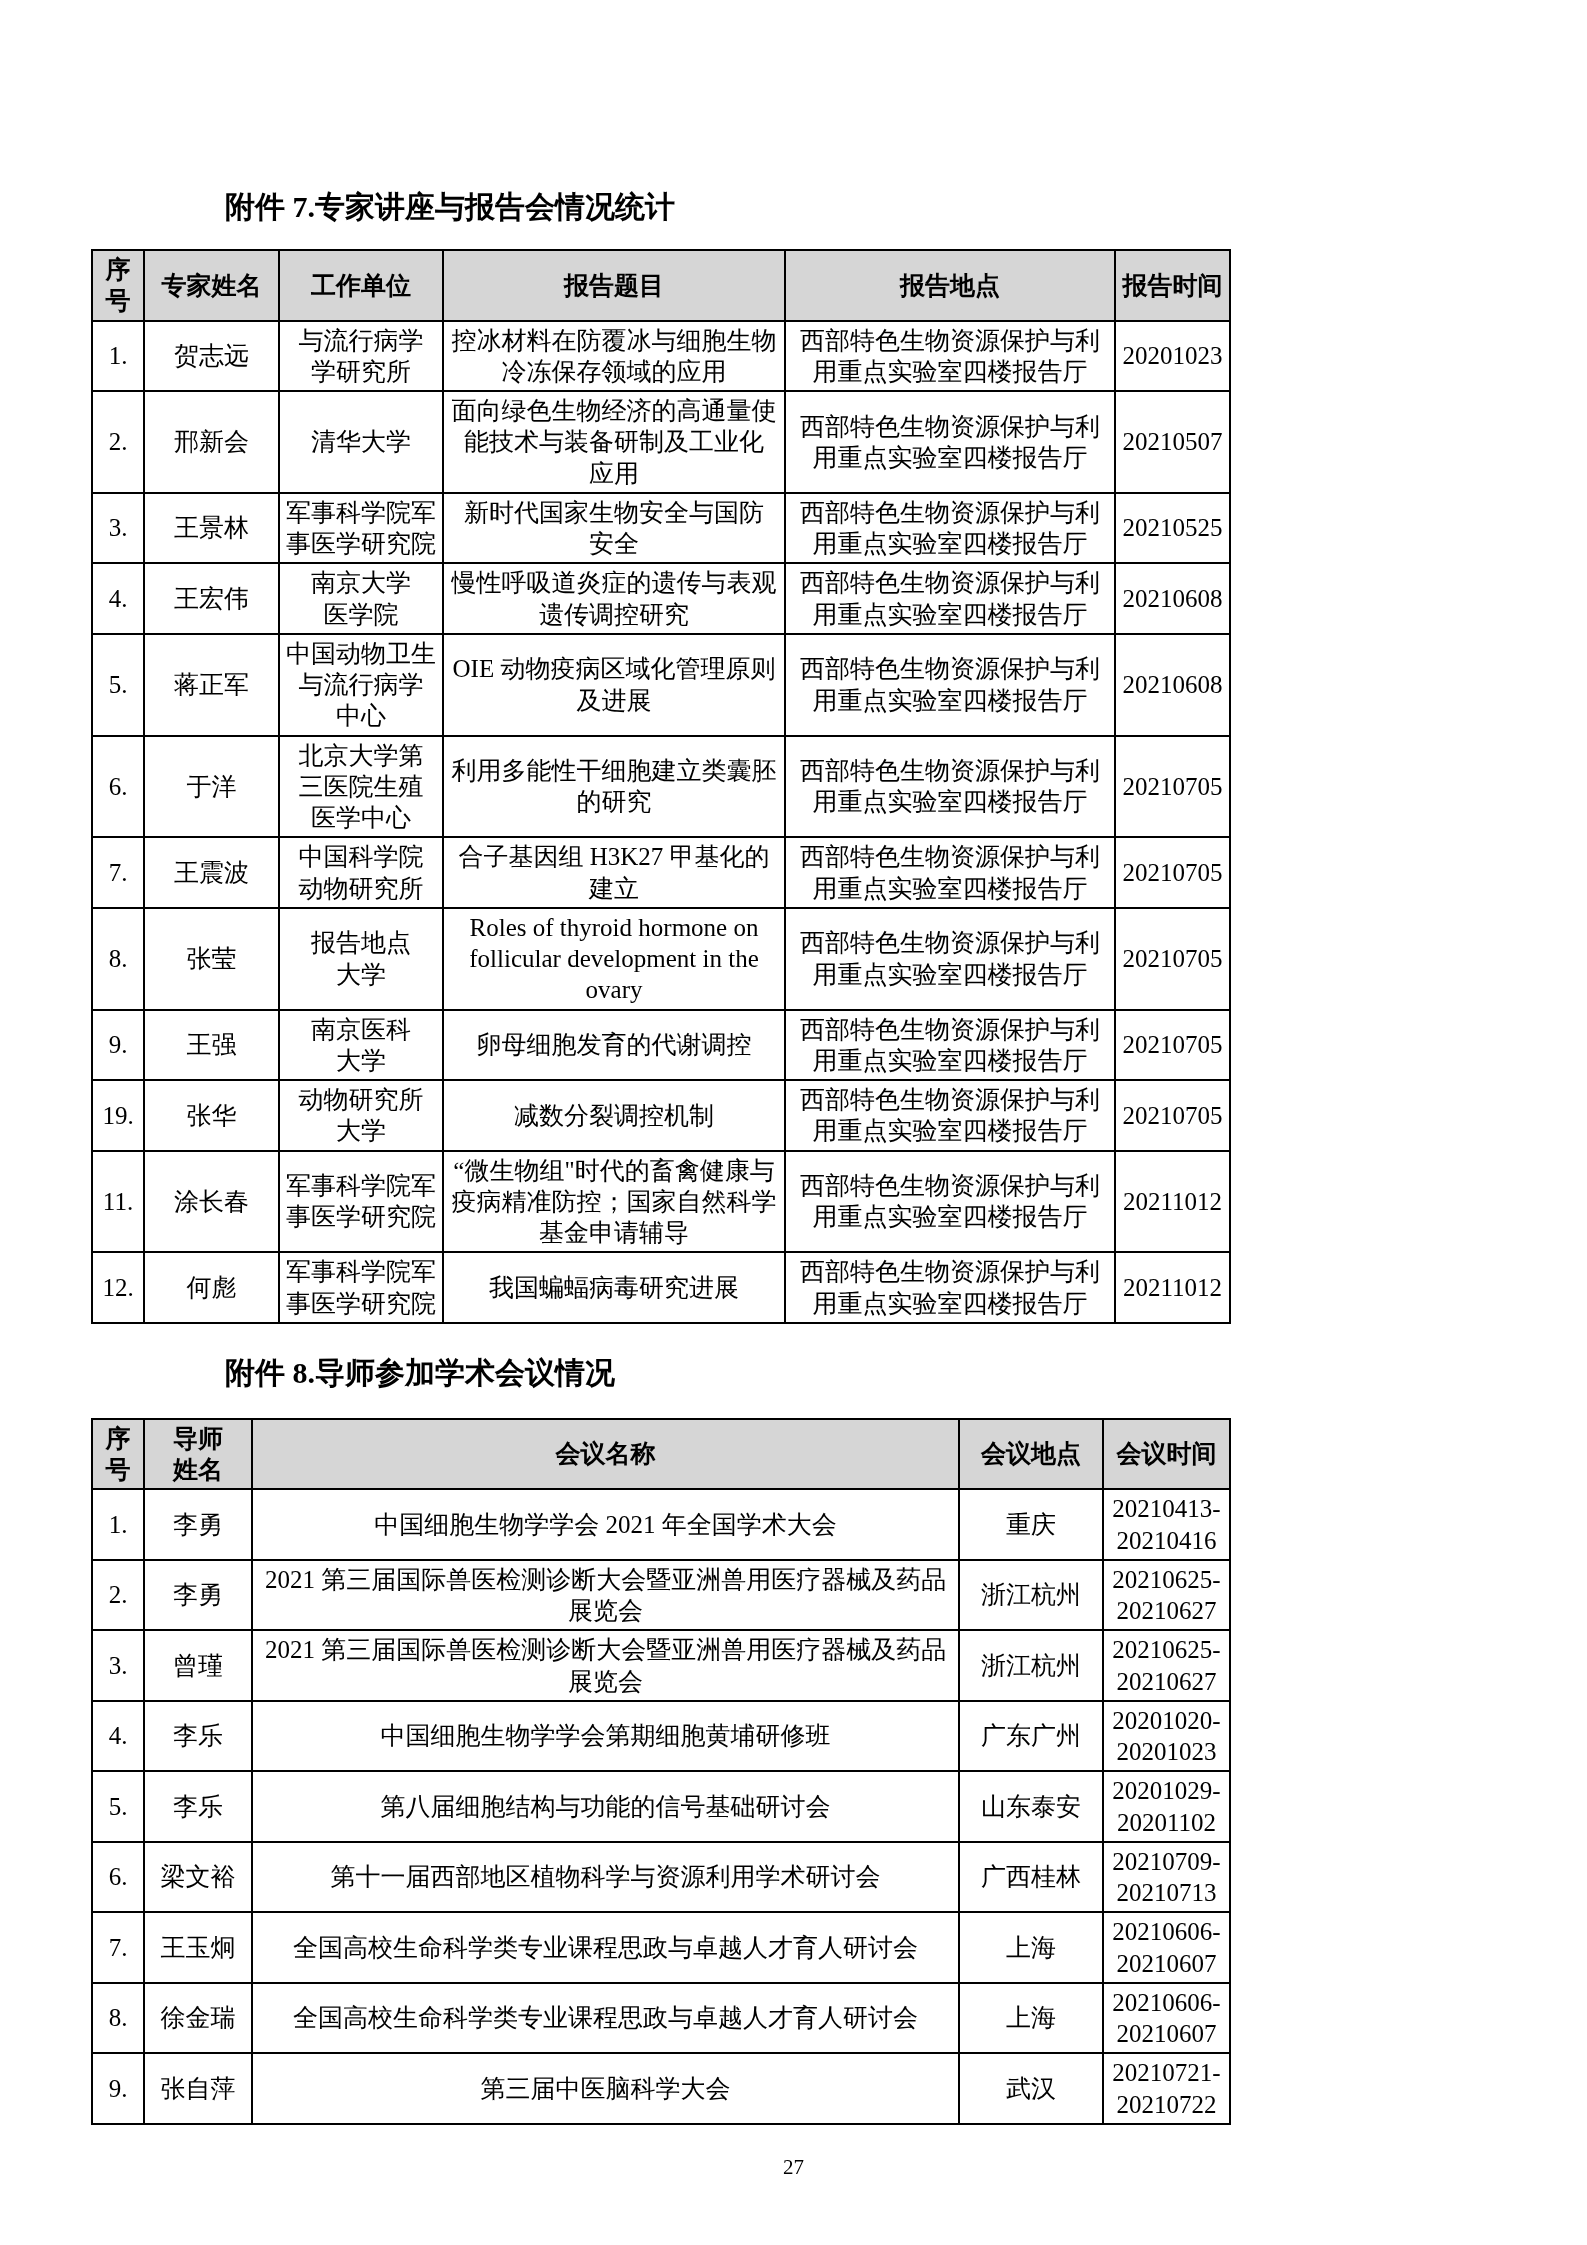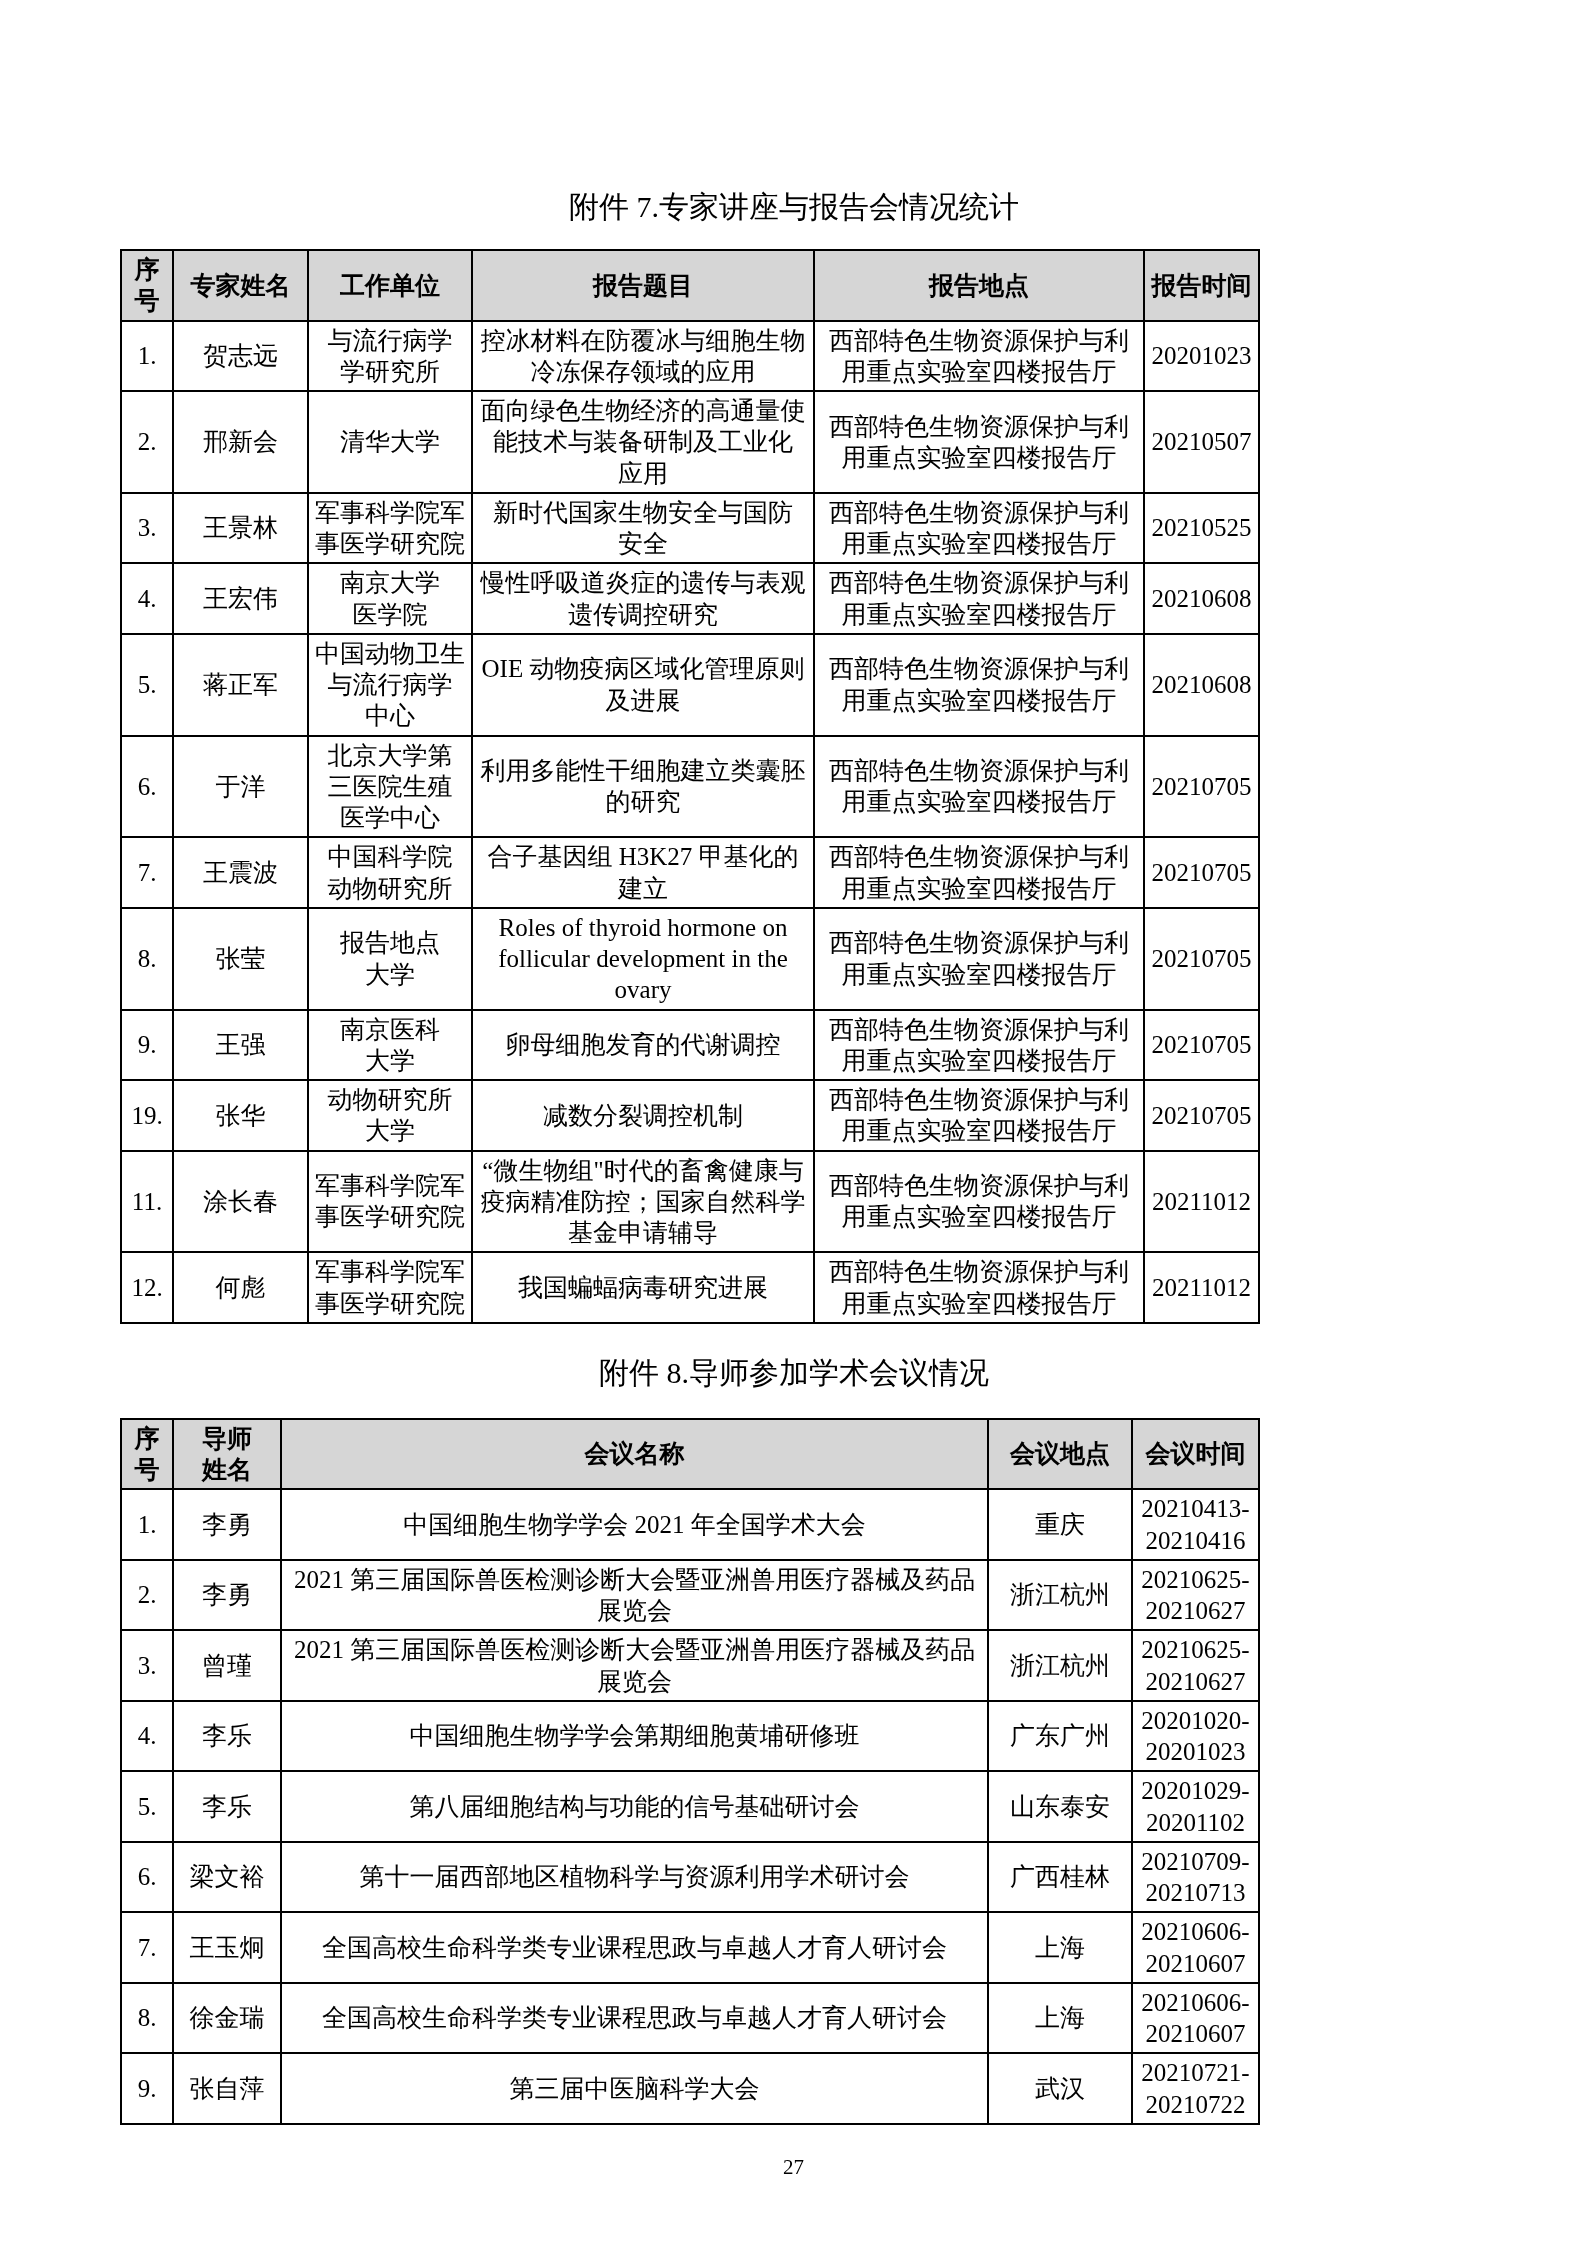--- a/index.html
+++ b/index.html
@@ -10,31 +10,30 @@
     background: #ffffff;
     box-sizing: border-box;
     padding-top: 190px;
     font-family: "Liberation Serif", "DejaVu Serif", serif;
     color: #000;
     overflow: hidden;
   }
   .att-title {
     width: 1138px;
     margin: 0 auto 26px 225px;
-    text-align: center;
     font-size: 30px;
-    font-weight: normal;
+    font-weight: bold;
     line-height: 1.1;
   }
   .att-title.second { margin-top: 32px; margin-bottom: 29px; }
   table.att-table {
     border-collapse: collapse;
     table-layout: fixed;
     width: 1138px;
-    margin-left: 120px;
+    margin-left: 91px;
   }
   table.att-table th, table.att-table td {
     border: 2px solid #000;
     text-align: center;
     vertical-align: middle;
     font-size: 25px;
     line-height: 1.25;
     padding: 3px 6px;
     white-space: pre-line;
     word-break: break-word;

